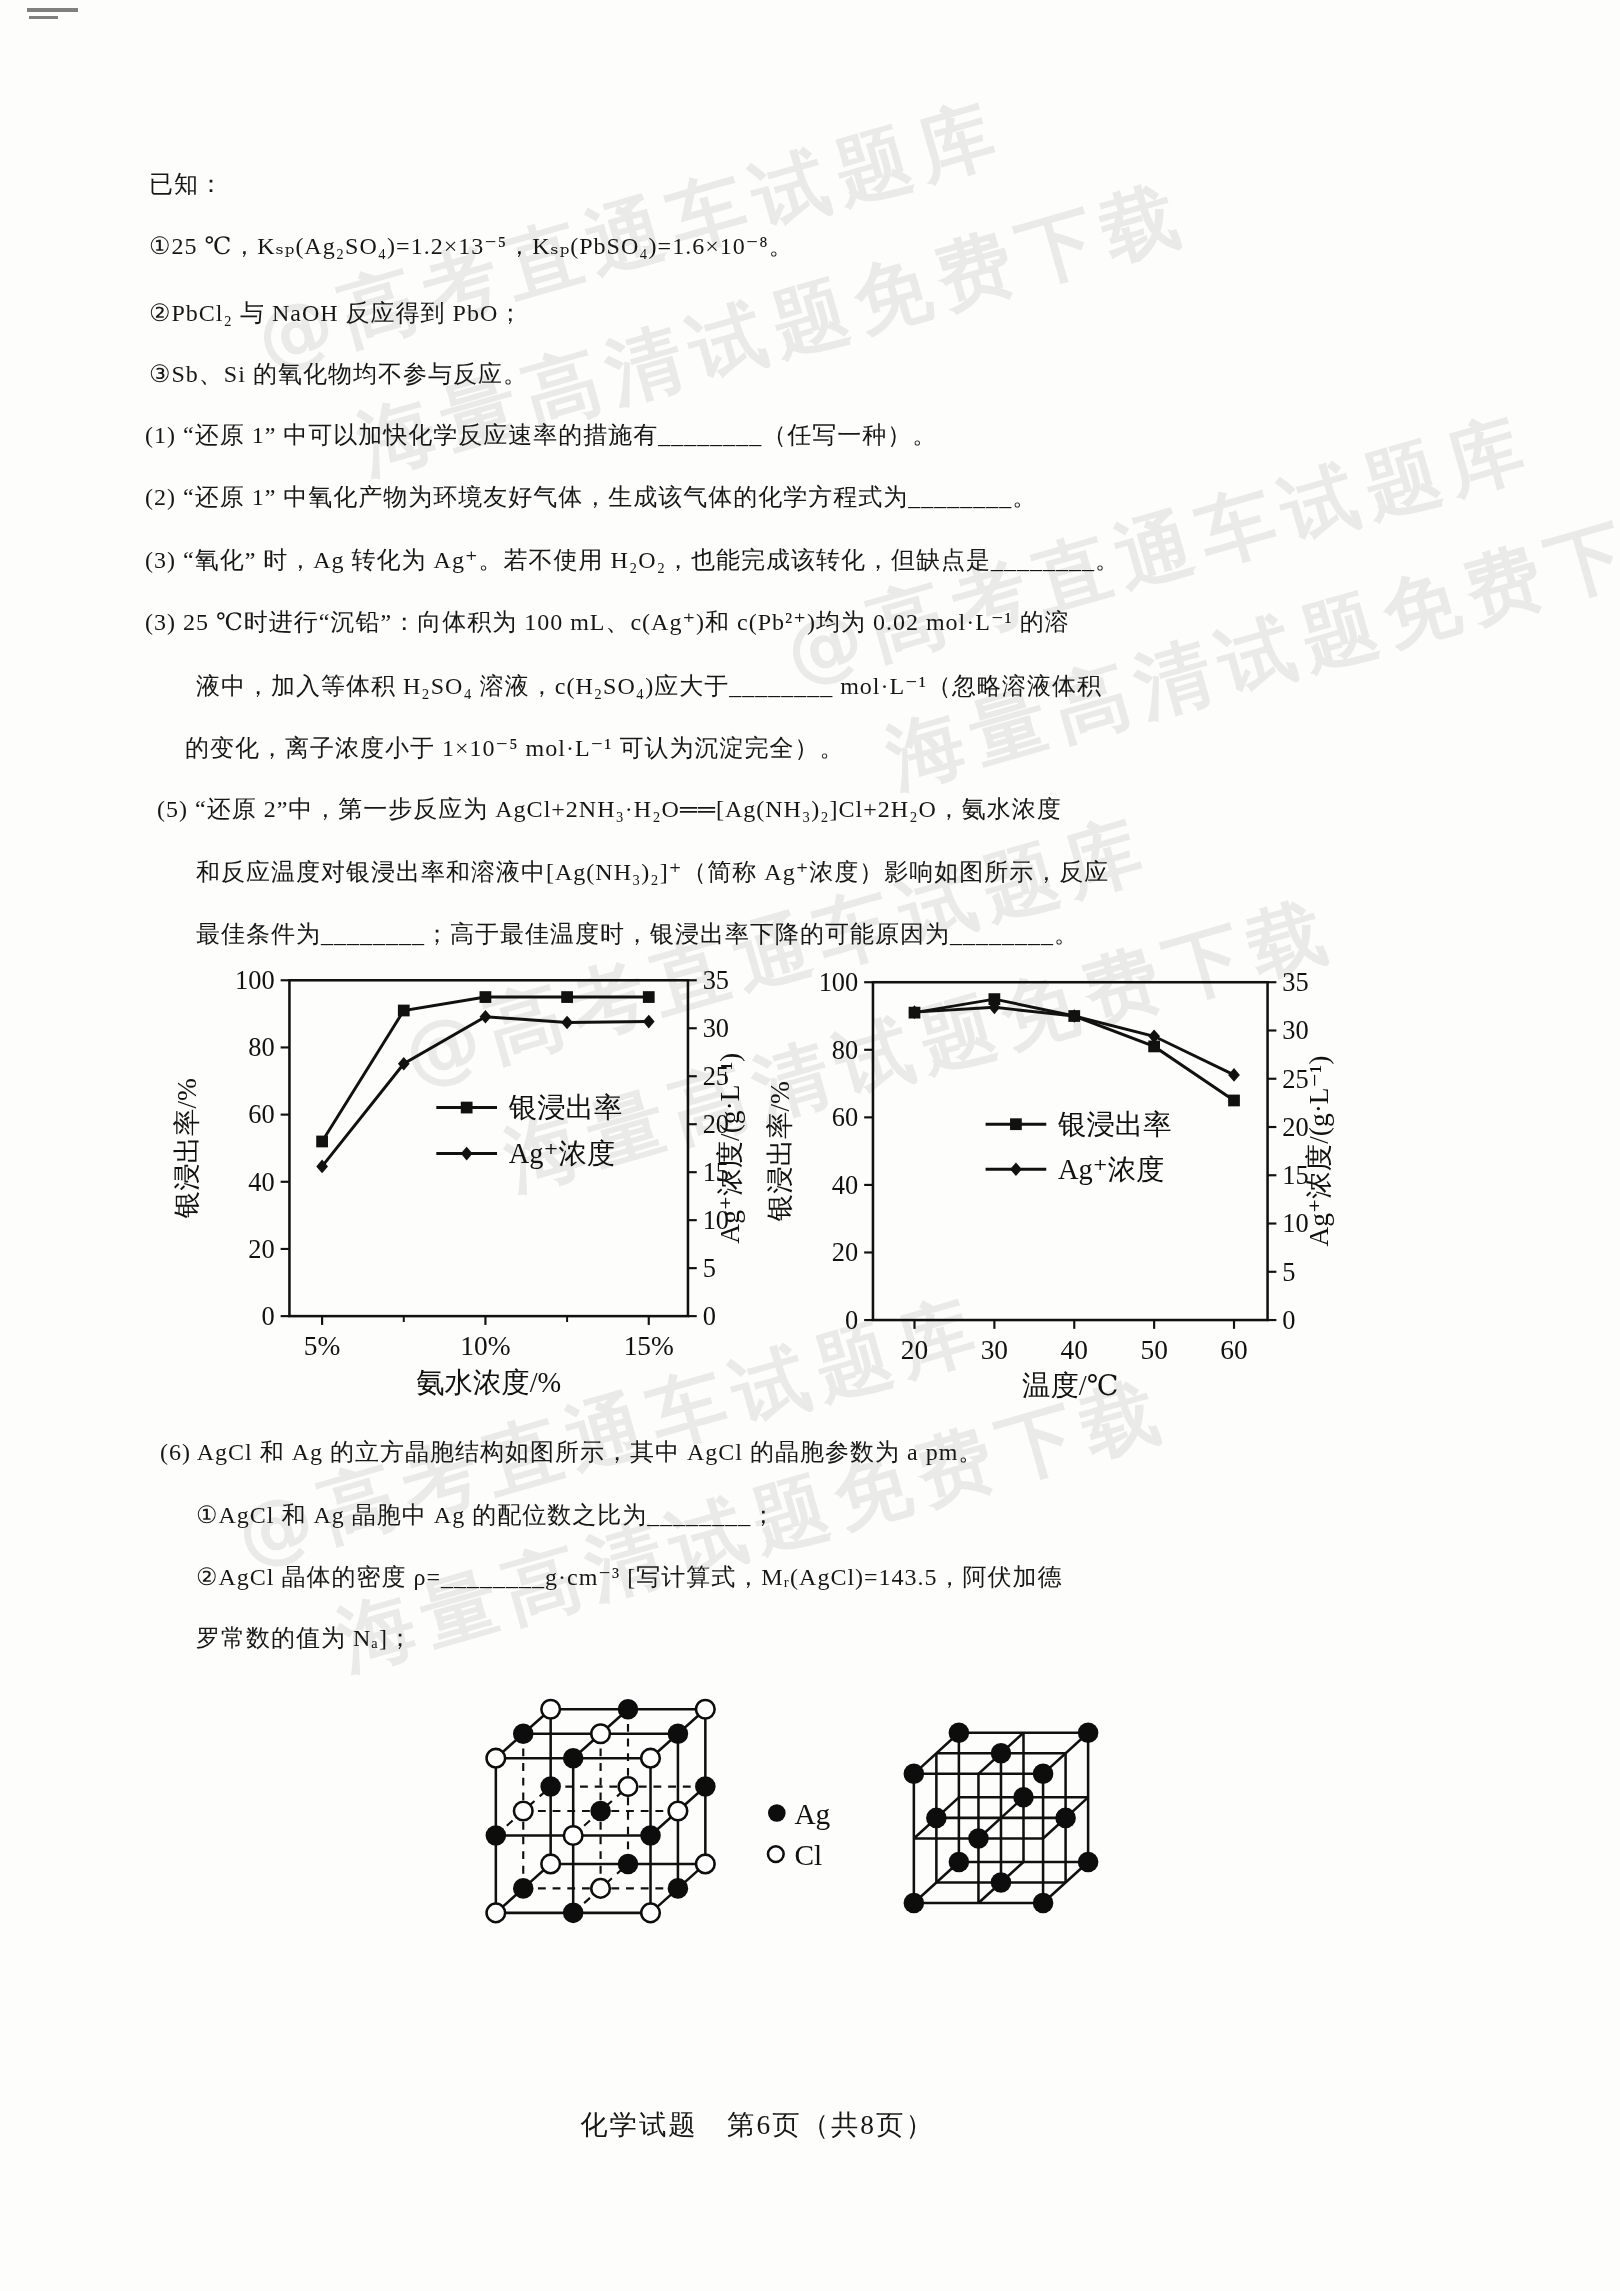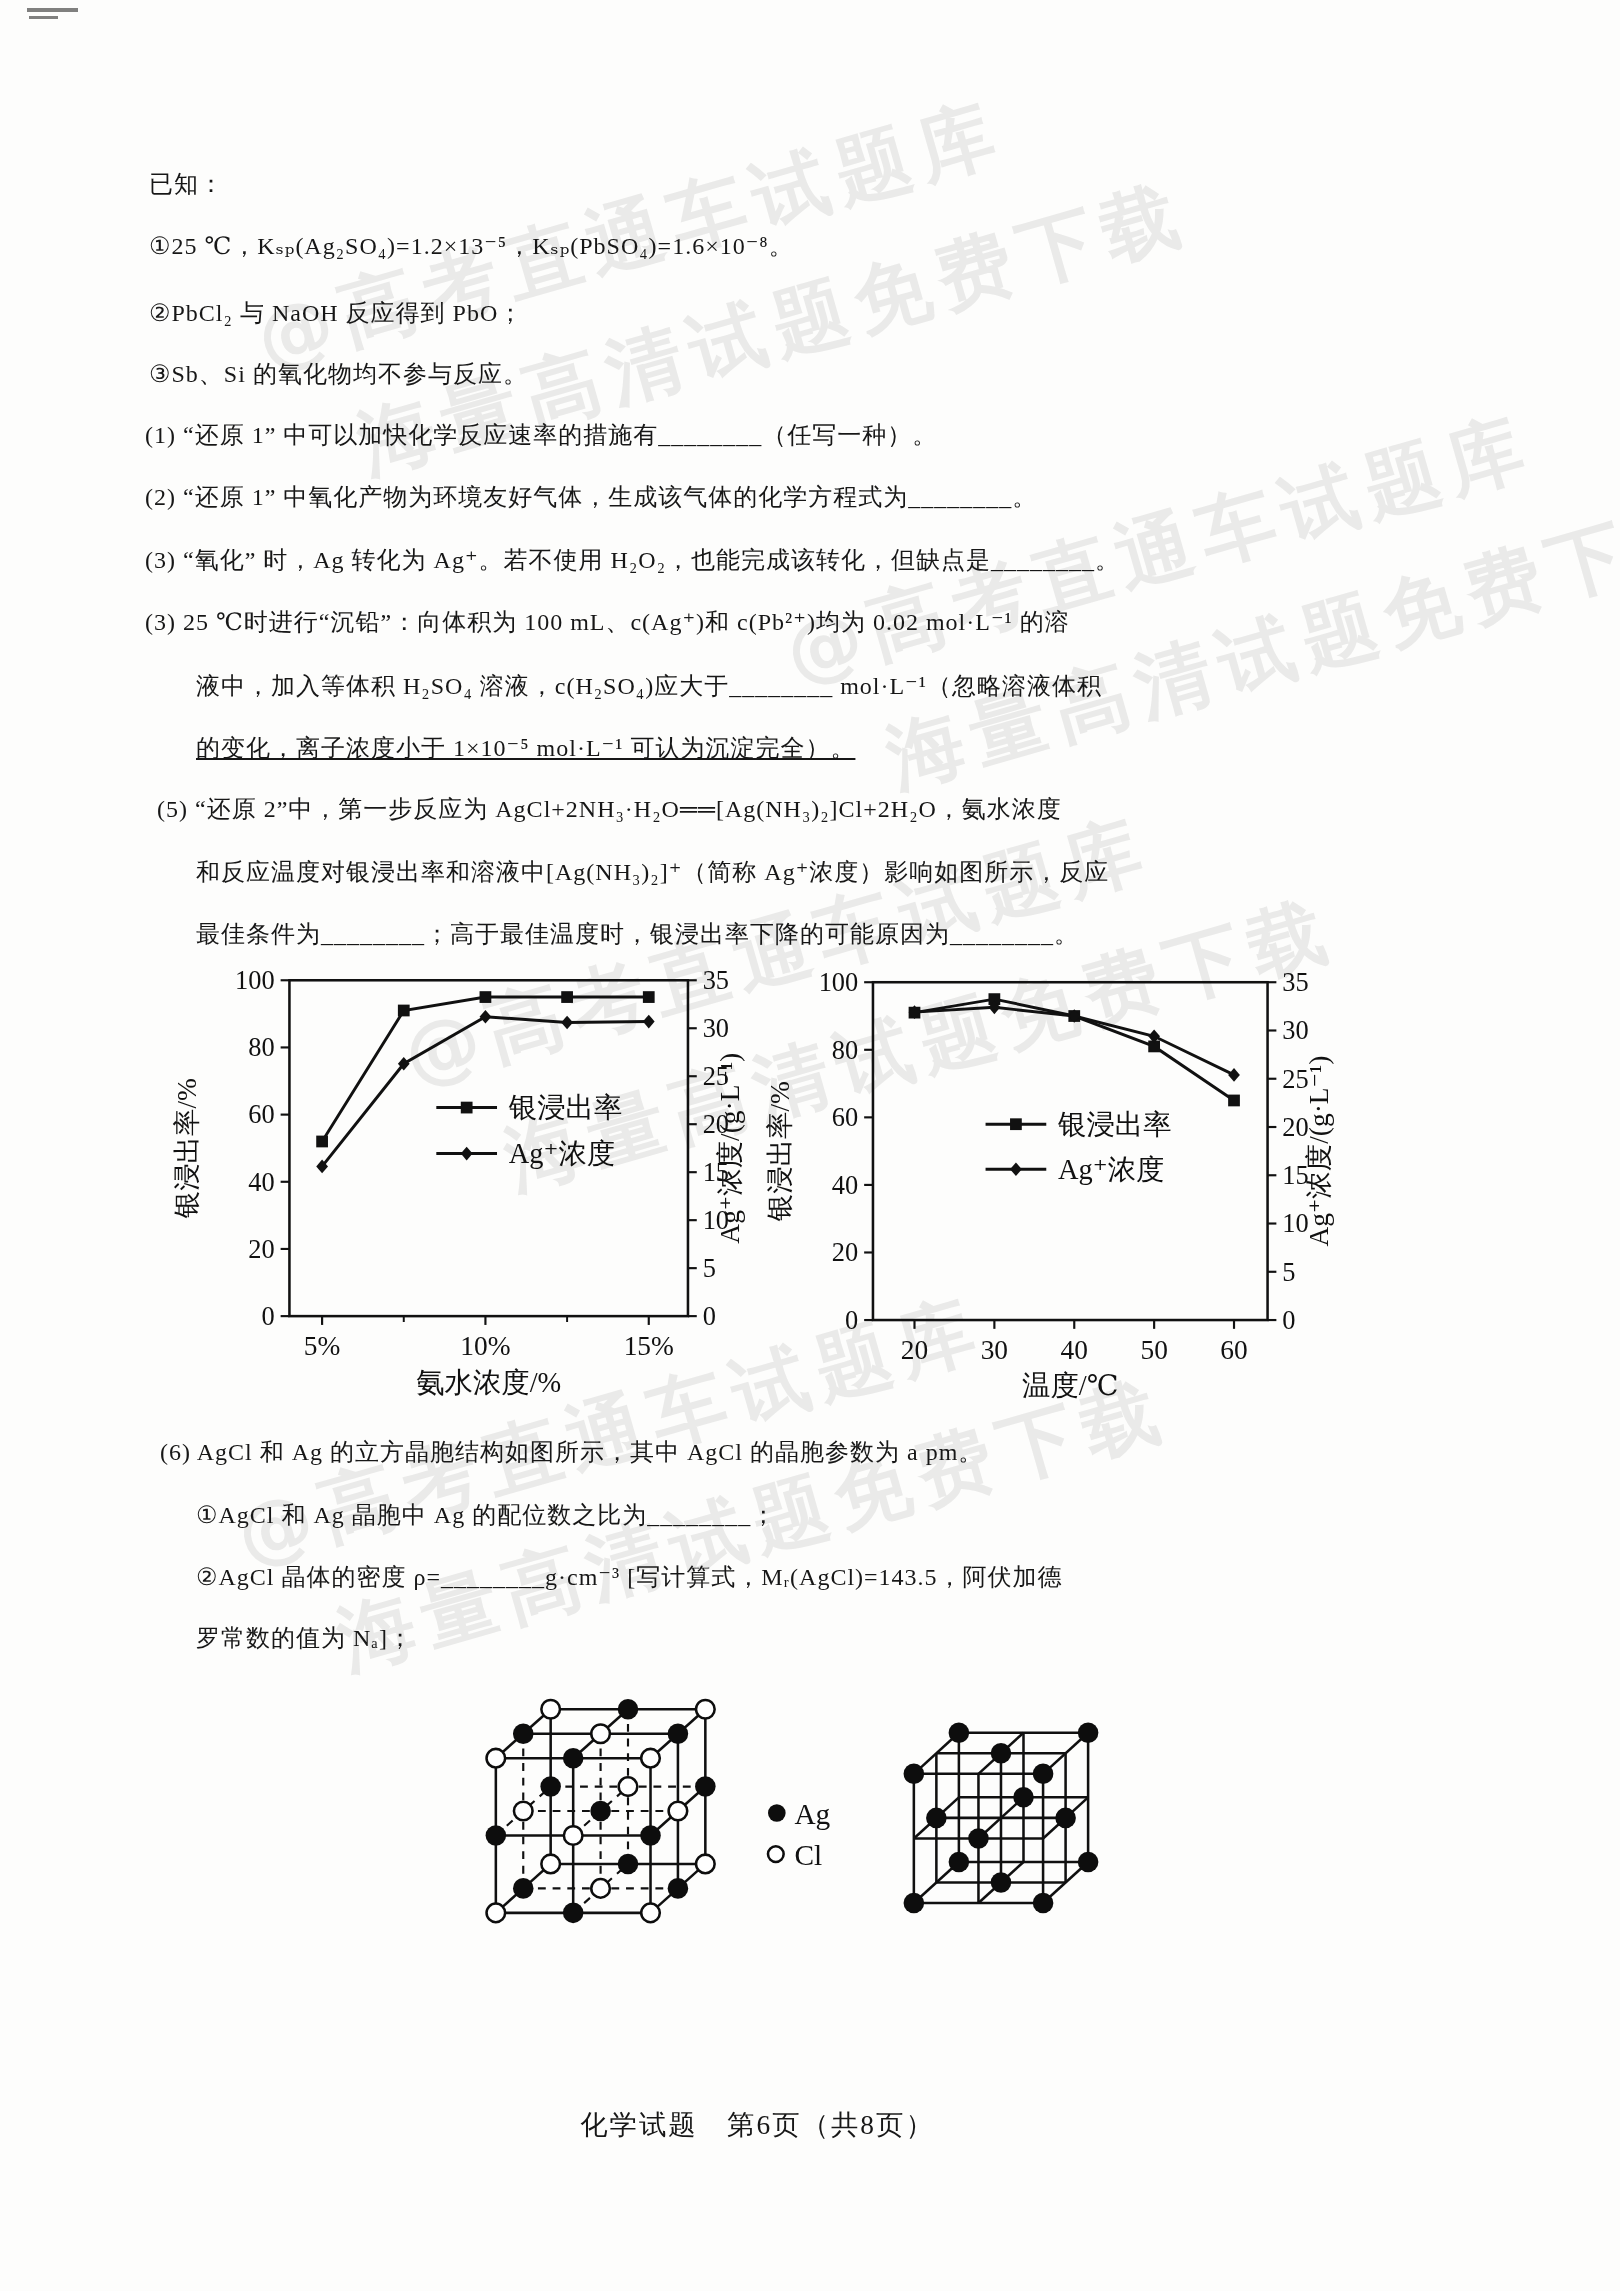--- a/index.html
+++ b/index.html
@@ -44,21 +44,21 @@
   <div class="ln" style="left:149px;top:227px;">①25 ℃，Kₛₚ(Ag₂SO₄)=1.2×13⁻⁵，Kₛₚ(PbSO₄)=1.6×10⁻⁸。</div>
   <div class="ln" style="left:149px;top:294px;">②PbCl₂ 与 NaOH 反应得到 PbO；</div>
   <div class="ln" style="left:149px;top:355px;">③Sb、Si 的氧化物均不参与反应。</div>
 
   <div class="ln" style="left:145px;top:416px;">(1) “还原 1” 中可以加快化学反应速率的措施有________（任写一种）。</div>
   <div class="ln" style="left:145px;top:478px;">(2) “还原 1” 中氧化产物为环境友好气体，生成该气体的化学方程式为________。</div>
   <div class="ln" style="left:145px;top:541px;">(3) “氧化” 时，Ag 转化为 Ag⁺。若不使用 H₂O₂，也能完成该转化，但缺点是________。</div>
 
   <div class="ln" style="left:145px;top:603px;">(3) 25 ℃时进行“沉铅”：向体积为 100 mL、c(Ag⁺)和 c(Pb²⁺)均为 0.02 mol·L⁻¹ 的溶</div>
   <div class="ln" style="left:196px;top:667px;">液中，加入等体积 H₂SO₄ 溶液，c(H₂SO₄)应大于________ mol·L⁻¹（忽略溶液体积</div>
-  <div class="ln" style="left:196px;top:729px;text-decoration:underline;">的变化，离子浓度小于 1×10⁻⁵ mol·L⁻¹ 可认为沉淀完全）。</div>
+  <div class="ln" style="left:185px;top:729px;">的变化，离子浓度小于 1×10⁻⁵ mol·L⁻¹ 可认为沉淀完全）。</div>
 
   <div class="ln" style="left:145px;top:790px;margin-left:12px;">(5) “还原 2”中，第一步反应为 AgCl+2NH₃·H₂O══[Ag(NH₃)₂]Cl+2H₂O，氨水浓度</div>
   <div class="ln" style="left:196px;top:853px;">和反应温度对银浸出率和溶液中[Ag(NH₃)₂]⁺（简称 Ag⁺浓度）影响如图所示，反应</div>
   <div class="ln" style="left:196px;top:915px;">最佳条件为________；高于最佳温度时，银浸出率下降的可能原因为________。</div>
 
   <svg id="chart1" style="left:147px;top:946px;" width="608" height="470" viewBox="0 0 620 480">
       <rect x="145" y="35" width="407" height="343" fill="none" stroke="#111" stroke-width="2.6"></rect>
       <line x1="145" y1="378" x2="136" y2="378" stroke="#111" stroke-width="2.2"></line>
       <text x="130" y="387" text-anchor="end" font-size="27">0</text>
       <line x1="145" y1="309.4" x2="136" y2="309.4" stroke="#111" stroke-width="2.2"></line>

